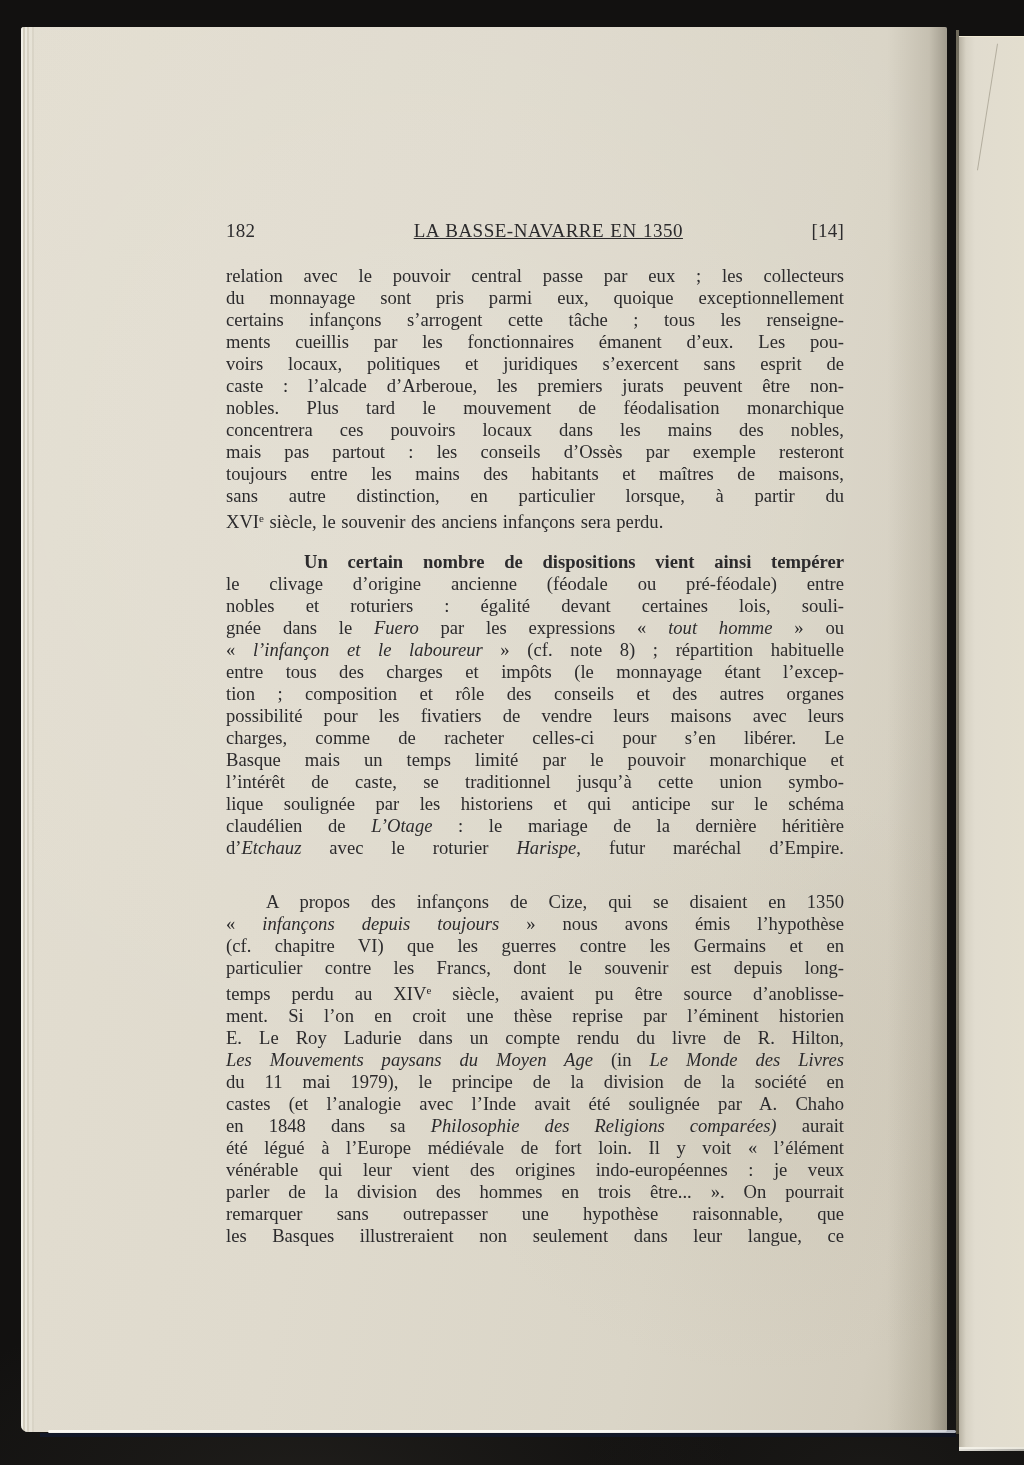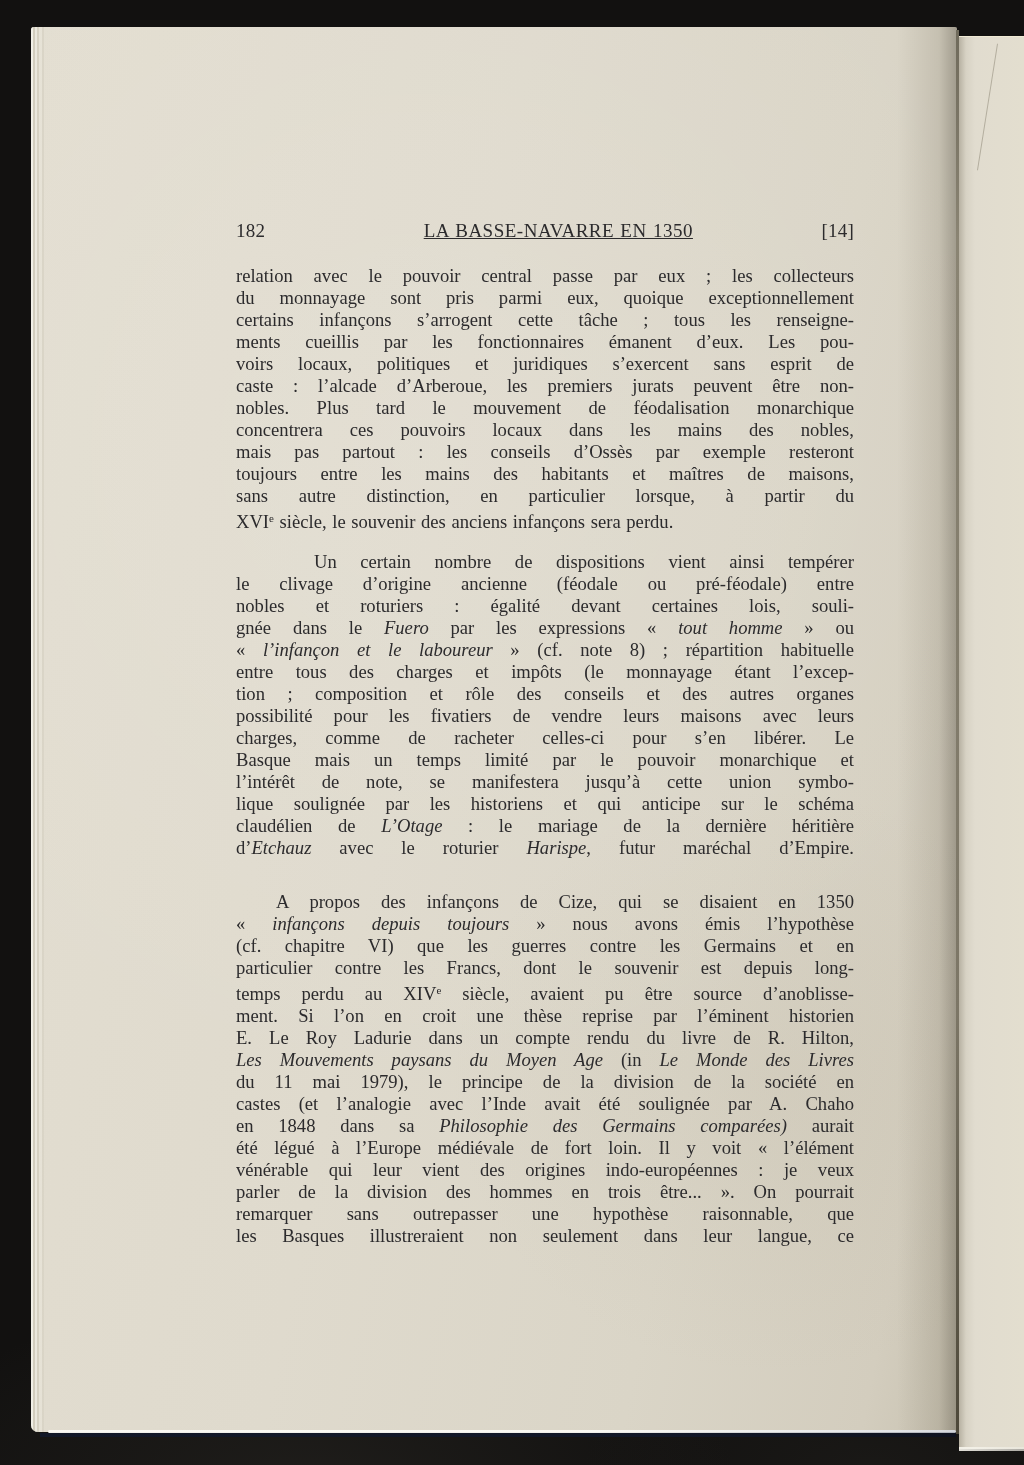--- a/index.html
+++ b/index.html
@@ -12,21 +12,21 @@
   }
   .scene{
     position:absolute;inset:0;
     background:
       radial-gradient(60% 18% at 30% 101%, rgba(74,70,62,.22), rgba(0,0,0,0) 70%),
       radial-gradient(40% 12% at 85% 100%, rgba(60,57,50,.18), rgba(0,0,0,0) 70%),
       #121110;
   }
   
   .page-main{
-    position:absolute;left:31px;top:27px;width:926px;height:1405px;
+    position:absolute;left:21px;top:27px;width:926px;height:1405px;
     border-radius:3px 2px 2px 7px;
     background:
       radial-gradient(120% 80% at 42% 30%, rgba(255,255,255,.10), rgba(255,255,255,0) 60%),
       radial-gradient(50% 30% at 80% 75%, rgba(166,156,132,.10), rgba(0,0,0,0) 70%),
       linear-gradient(101deg,#e3ded1 0%,#dfdacd 42%,#dad5c7 72%,#d3cdbe 92%,#c8c2b1 100%);
   }
   
   .edge-left{
     position:absolute;left:0;top:0;bottom:0;width:18px;
     border-radius:3px 0 0 7px;
@@ -111,47 +111,47 @@
             <div class="line">voirs locaux, politiques et juridiques s’exercent sans esprit de</div>
             <div class="line">caste : l’alcade d’Arberoue, les premiers jurats peuvent être non-</div>
             <div class="line">nobles. Plus tard le mouvement de féodalisation monarchique</div>
             <div class="line">concentrera ces pouvoirs locaux dans les mains des nobles,</div>
             <div class="line">mais pas partout : les conseils d’Ossès par exemple resteront</div>
             <div class="line">toujours entre les mains des habitants et maîtres de maisons,</div>
             <div class="line">sans autre distinction, en particulier lorsque, à partir du</div>
             <div class="line last">XVI<span class="sup">e</span> siècle, le souvenir des anciens infançons sera perdu.</div>
           </div>
           <div class="para para2">
-            <div class="line" style="text-indent: 78px;">Un certain nombre de dispositions vient ainsi tempérer</div>
+            <div class="line" style="text-indent: 78px; font-weight: bold;">Un certain nombre de dispositions vient ainsi tempérer</div>
             <div class="line">le clivage d’origine ancienne (féodale ou pré-féodale) entre</div>
             <div class="line">nobles et roturiers : égalité devant certaines lois, souli-</div>
             <div class="line">gnée dans le <span class="it">Fuero</span> par les expressions « <span class="it">tout homme</span> » ou</div>
             <div class="line">« <span class="it">l’infançon et le laboureur</span> » (cf. note 8) ; répartition habituelle</div>
             <div class="line">entre tous des charges et impôts (le monnayage étant l’excep-</div>
             <div class="line">tion ; composition et rôle des conseils et des autres organes</div>
             <div class="line">possibilité pour les fivatiers de vendre leurs maisons avec leurs</div>
             <div class="line">charges, comme de racheter celles-ci pour s’en libérer. Le</div>
             <div class="line">Basque mais un temps limité par le pouvoir monarchique et</div>
-            <div class="line">l’intérêt de note, se manifestera jusqu’à cette union symbo-</div>
+            <div class="line">l’intérêt de caste, se traditionnel jusqu’à cette union symbo-</div>
             <div class="line">lique soulignée par les historiens et qui anticipe sur le schéma</div>
             <div class="line">claudélien de <span class="it">L’Otage</span> : le mariage de la dernière héritière</div>
             <div class="line">d’<span class="it">Etchauz</span> avec le roturier <span class="it">Harispe</span>, futur maréchal d’Empire.</div>
           </div>
           <div class="para para3">
             <div class="line" style="text-indent: 40px;">A propos des infançons de Cize, qui se disaient en 1350</div>
             <div class="line">« <span class="it">infançons depuis toujours</span> » nous avons émis l’hypothèse</div>
             <div class="line">(cf. chapitre VI) que les guerres contre les Germains et en</div>
             <div class="line">particulier contre les Francs, dont le souvenir est depuis long-</div>
             <div class="line">temps perdu au XIV<span class="sup">e</span> siècle, avaient pu être source d’anoblisse-</div>
             <div class="line">ment. Si l’on en croit une thèse reprise par l’éminent historien</div>
             <div class="line">E. Le Roy Ladurie dans un compte rendu du livre de R. Hilton,</div>
             <div class="line"><span class="it">Les Mouvements paysans du Moyen Age</span> (in <span class="it">Le Monde des Livres</span></div>
             <div class="line">du 11 mai 1979), le principe de la division de la société en</div>
             <div class="line">castes (et l’analogie avec l’Inde avait été soulignée par A. Chaho</div>
-            <div class="line">en 1848 dans sa <span class="it">Philosophie des Germains comparées)</span> aurait</div>
+            <div class="line">en 1848 dans sa <span class="it">Philosophie des Religions comparées)</span> aurait</div>
             <div class="line">été légué à l’Europe médiévale de fort loin. Il y voit « l’élément</div>
             <div class="line">vénérable qui leur vient des origines indo-européennes : je veux</div>
             <div class="line">parler de la division des hommes en trois être... ». On pourrait</div>
             <div class="line">remarquer sans outrepasser une hypothèse raisonnable, que</div>
             <div class="line">les Basques illustreraient non seulement dans leur langue, ce</div>
           </div>
         </div>
     </div>
   </div>
   <div class="gutter"></div>

